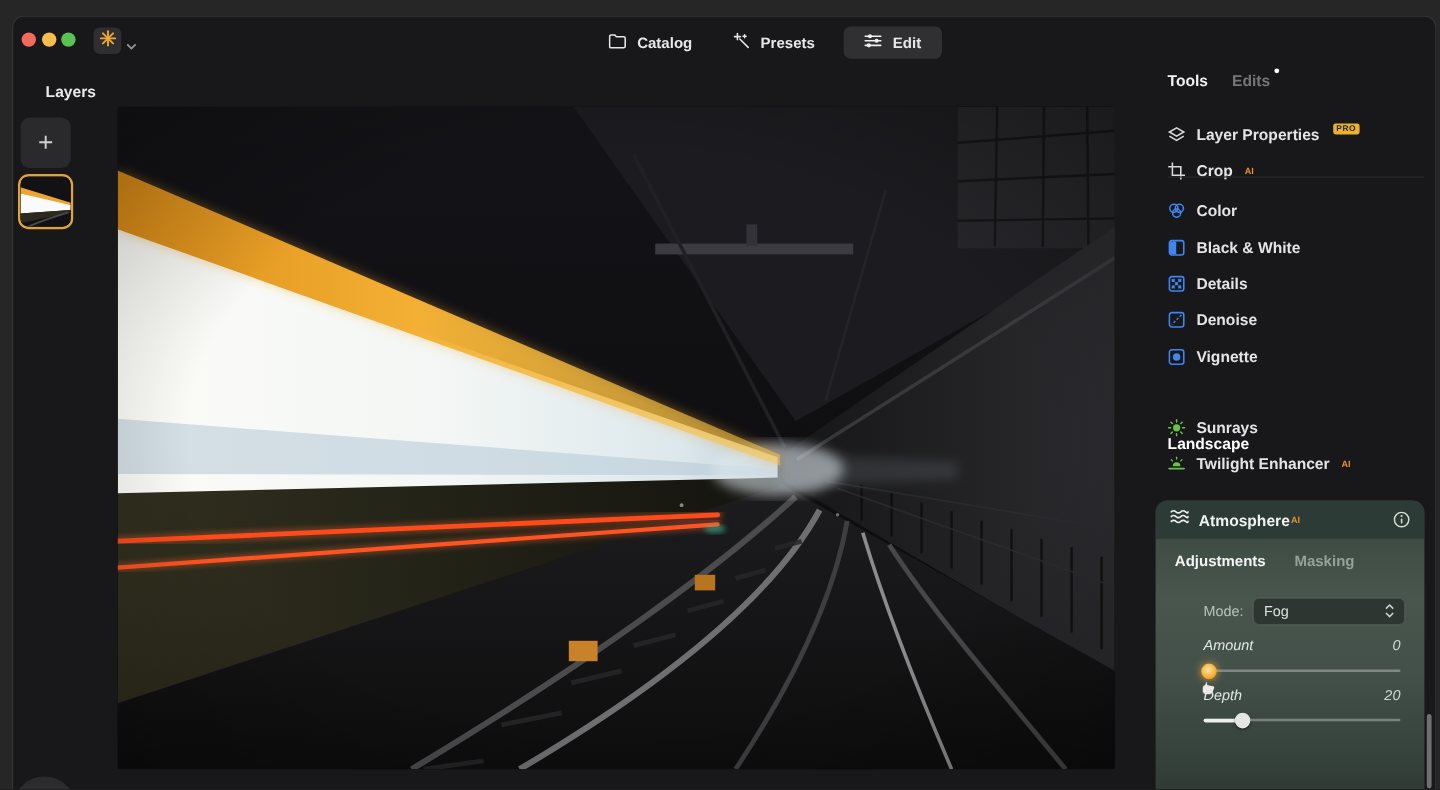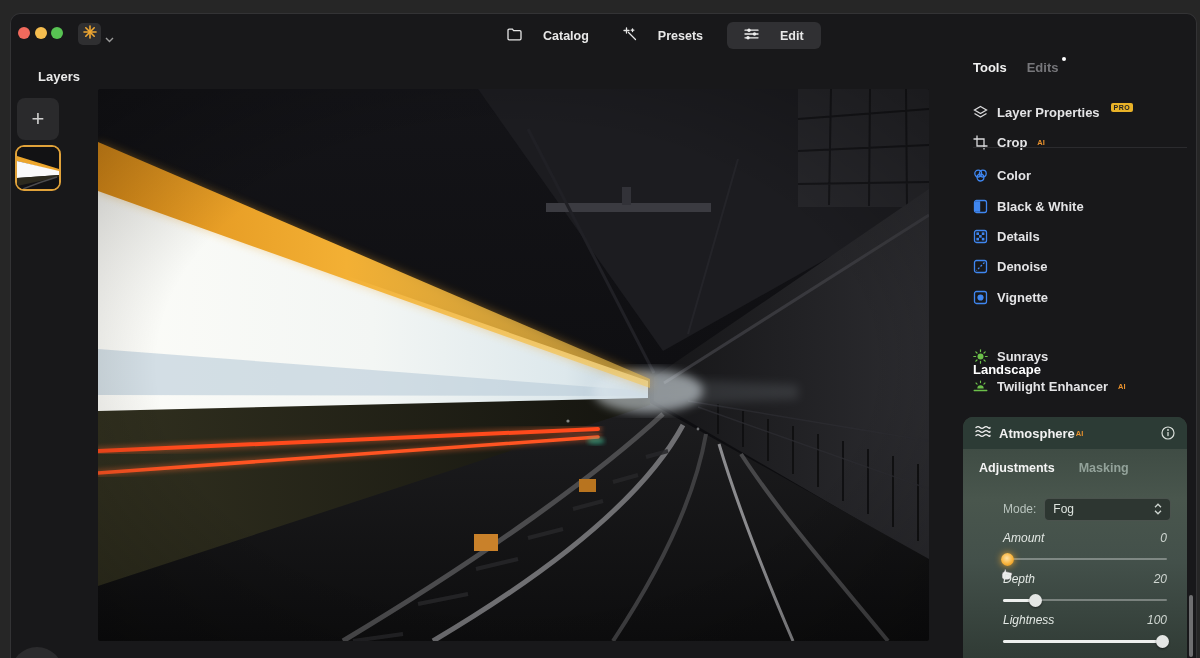--- a/index.html
+++ b/index.html
@@ -4,21 +4,21 @@
 <style>
   html,body{margin:0;padding:0;background:#232323;font-family:"Liberation Sans",sans-serif;-webkit-font-smoothing:antialiased;}
   #stage{position:relative;width:1200px;height:658px;background:#262626;overflow:hidden;}
   #window{position:absolute;left:10px;top:13px;width:1187px;height:645px;background:#18181a;border:1px solid #333335;border-bottom:none;border-radius:10px 10px 0 0;overflow:hidden;box-sizing:border-box;}
 
   
   .tl-dot{position:absolute;width:12px;height:12px;border-radius:50%;}
   #app-btn{position:absolute;left:67px;top:9px;width:23px;height:22px;background:#2f2f31;border-radius:5px;display:flex;align-items:center;justify-content:center;}
   #app-chevron{position:absolute;left:94px;top:15px;color:#8e8e8e;}
   #center-tabs{position:absolute;left:486px;top:7px;display:flex;align-items:center;gap:14px;}
-  .top-tab{display:flex;align-items:center;gap:21px;color:#e8e8e8;font-size:12.5px;font-weight:bold;padding:6px 10px;border-radius:6px;}
+  .top-tab{display:flex;align-items:center;gap:9px;color:#e8e8e8;font-size:12.5px;font-weight:bold;padding:6px 10px;border-radius:6px;}
   .top-tab.active{background:#303033;padding:6px 17px;}
   #top-actions{position:absolute;right:16px;top:8px;display:flex;gap:11px;}
   .action-btn{display:flex;align-items:center;gap:7px;background:#28282a;border:1px solid #3d3d3f;border-radius:6px;padding:0 12px;height:22px;color:#ececec;font-size:12px;font-weight:bold;}
 
   
   #layers-title{position:absolute;left:8px;top:55px;color:#e9e9e9;font-size:13px;font-weight:bold;padding-left:19px;}
   #add-layer{position:absolute;left:6px;top:84px;width:42px;height:42px;background:#2a2a2c;border-radius:8px;color:#cfcfcf;font-size:22px;font-weight:300;display:flex;align-items:center;justify-content:center;}
   #layer-thumb{position:absolute;left:4px;top:131px;width:46px;height:46px;border:2px solid #e0a23a;border-radius:9px;box-sizing:border-box;overflow:hidden;background:#000;}
   #layer-thumb svg{display:block;width:100%;height:100%;}
   #corner-circle{position:absolute;left:0px;top:633px;width:52px;height:52px;border-radius:50%;background:#2b2b2d;}
@@ -422,28 +422,18 @@
         <div class="slider-head">
           <span>Depth</span>
           <span class="val">20</span>
         </div>
         <div class="slider">
           <div class="track-fill" style="width: 20%;"></div>
           <div class="thumb" style="left: calc(20% - 6.5px);"></div>
         </div>
       </div>
 
-      <div class="slider-group" style="top:196px">
-        <div class="slider-head">
-          <span>Lightness</span>
-          <span class="val">100</span>
-        </div>
-        <div class="slider">
-          <div class="track-fill" style="width: 100%;"></div>
-          <div class="thumb" style="left: calc(100% - 11px);"></div>
-        </div>
-      </div>
     </div>
 
     <div id="scrollbar"></div>
 
   </div>
 </div>
 
 </body></html>

